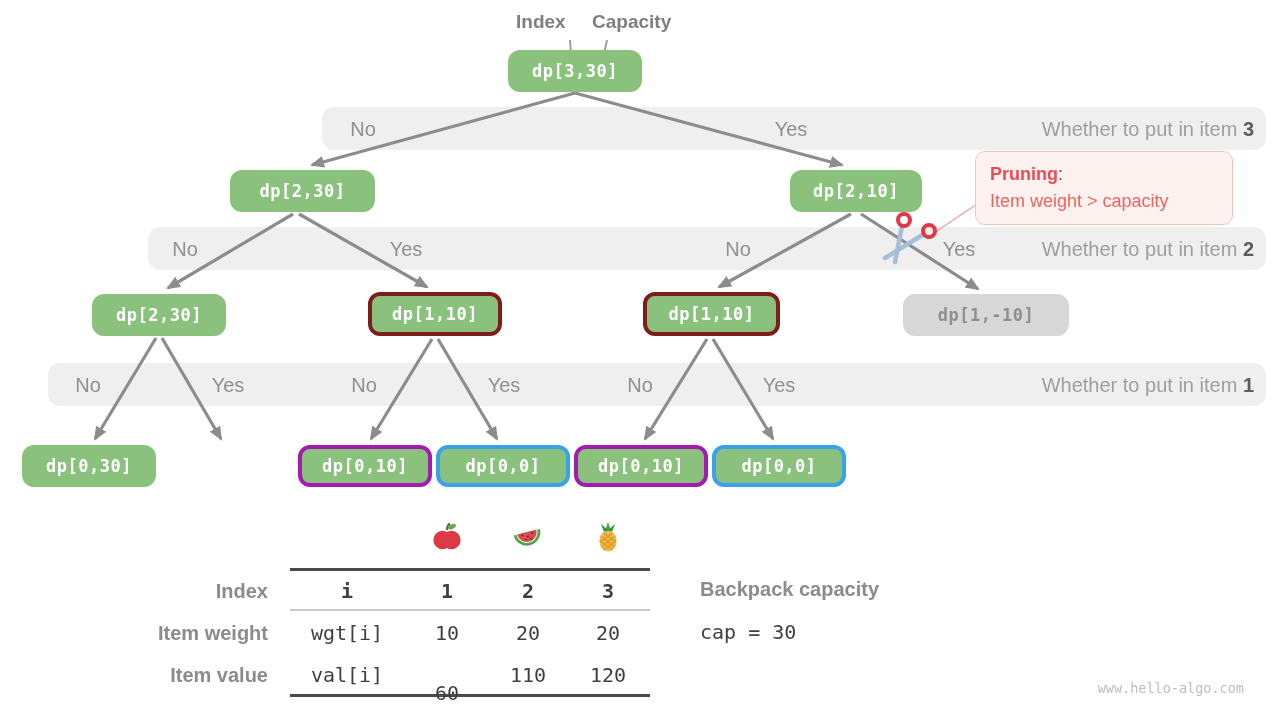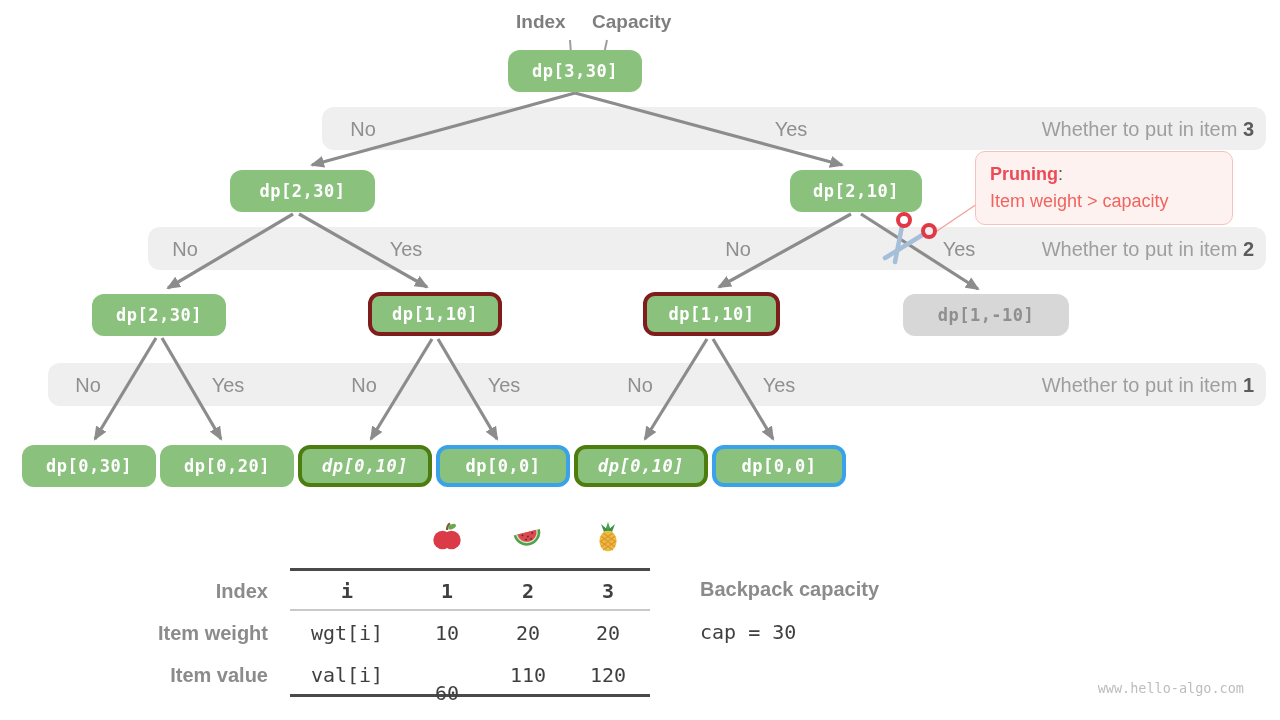--- a/index.html
+++ b/index.html
@@ -8,21 +8,21 @@
   .mono{font-family:"DejaVu Sans Mono", monospace;}
 
   
   .band{position:absolute;background:#efefef;border-radius:12px;z-index:0;}
   #wires{position:absolute;left:0;top:0;z-index:1;}
   .node{position:absolute;height:42px;z-index:2;border-radius:12px;
         display:flex;align-items:center;justify-content:center;
         font-family:"DejaVu Sans Mono", monospace;font-weight:bold;font-size:17px;
         letter-spacing:.5px;color:#ffffff;background:#8ac17d;box-sizing:border-box;}
   .node.orange-outline{border:4px solid #7f1d1d;}
-  .node.purple-outline{border:4px solid #4d7c0f;font-style:italic;}
+  .node.purple-outline{border:4px solid #a21caf;}
   .node.blue-outline{border:4px solid #3aa2e9;}
   .node.pruned{background:#d7d7d7;color:#8f8f8f;}
 
   .band-label{position:absolute;z-index:3;width:60px;text-align:center;
               font-size:20px;color:#8f8f8f;height:26px;line-height:26px;}
   .whether{position:absolute;z-index:3;right:26px;font-size:20px;color:#9e9e9e;
            height:26px;line-height:26px;text-align:right;}
   .whether b{color:#5c5c5c;font-weight:bold;}
 
   .top-label{position:absolute;z-index:3;font-size:19px;font-weight:bold;color:#7e7e7e;}
@@ -96,21 +96,20 @@
   <div class="top-label" style="left:592px;top:11px">Capacity</div>
 
   <div class="node" style="left:508px;top:50px;width:134px">dp[3,30]</div>
   <div class="node" style="left:230px;top:170px;width:145px">dp[2,30]</div>
   <div class="node" style="left:790px;top:170px;width:132px">dp[2,10]</div>
   <div class="node" style="left:92px;top:294px;width:134px">dp[2,30]</div>
   <div class="node orange-outline" style="left:368px;top:292px;width:134px;height:44px">dp[1,10]</div>
   <div class="node orange-outline" style="left:643px;top:292px;width:137px;height:44px">dp[1,10]</div>
   <div class="node pruned" style="left:903px;top:294px;width:166px">dp[1,-10]</div>
   <div class="node" style="left:22px;top:445px;width:134px">dp[0,30]</div>
-  <div class="node" style="left:160px;top:445px;width:134px">dp[0,20]</div>
   <div class="node purple-outline" style="left:298px;top:445px;width:134px">dp[0,10]</div>
   <div class="node blue-outline" style="left:436px;top:445px;width:134px">dp[0,0]</div>
   <div class="node purple-outline" style="left:574px;top:445px;width:134px">dp[0,10]</div>
   <div class="node blue-outline" style="left:712px;top:445px;width:134px">dp[0,0]</div>
 
   <div class="band-label" style="left:333px;top:116px">No</div>
   <div class="band-label" style="left:761px;top:116px">Yes</div>
   <div class="whether" style="top:116px">
     <span>Whether to put in item</span> <b>3</b>
   </div>

